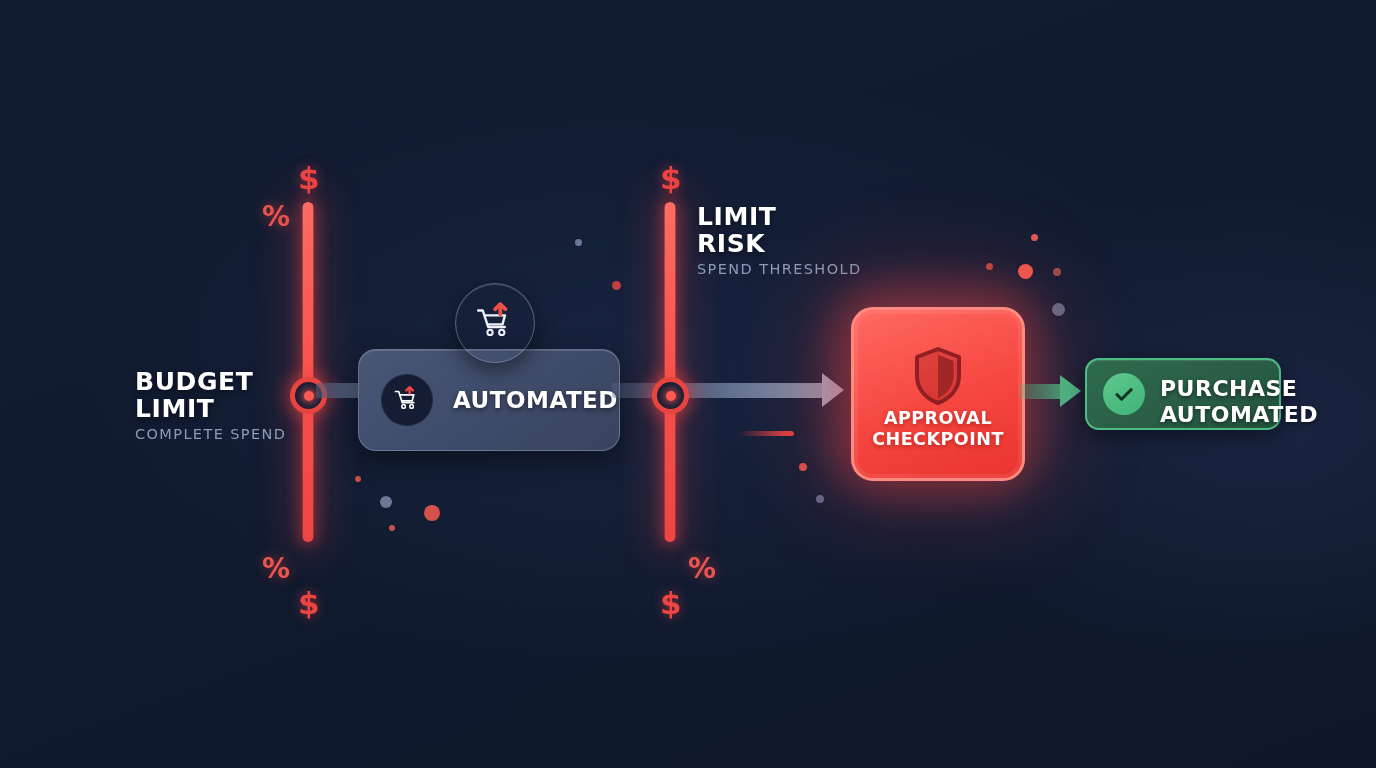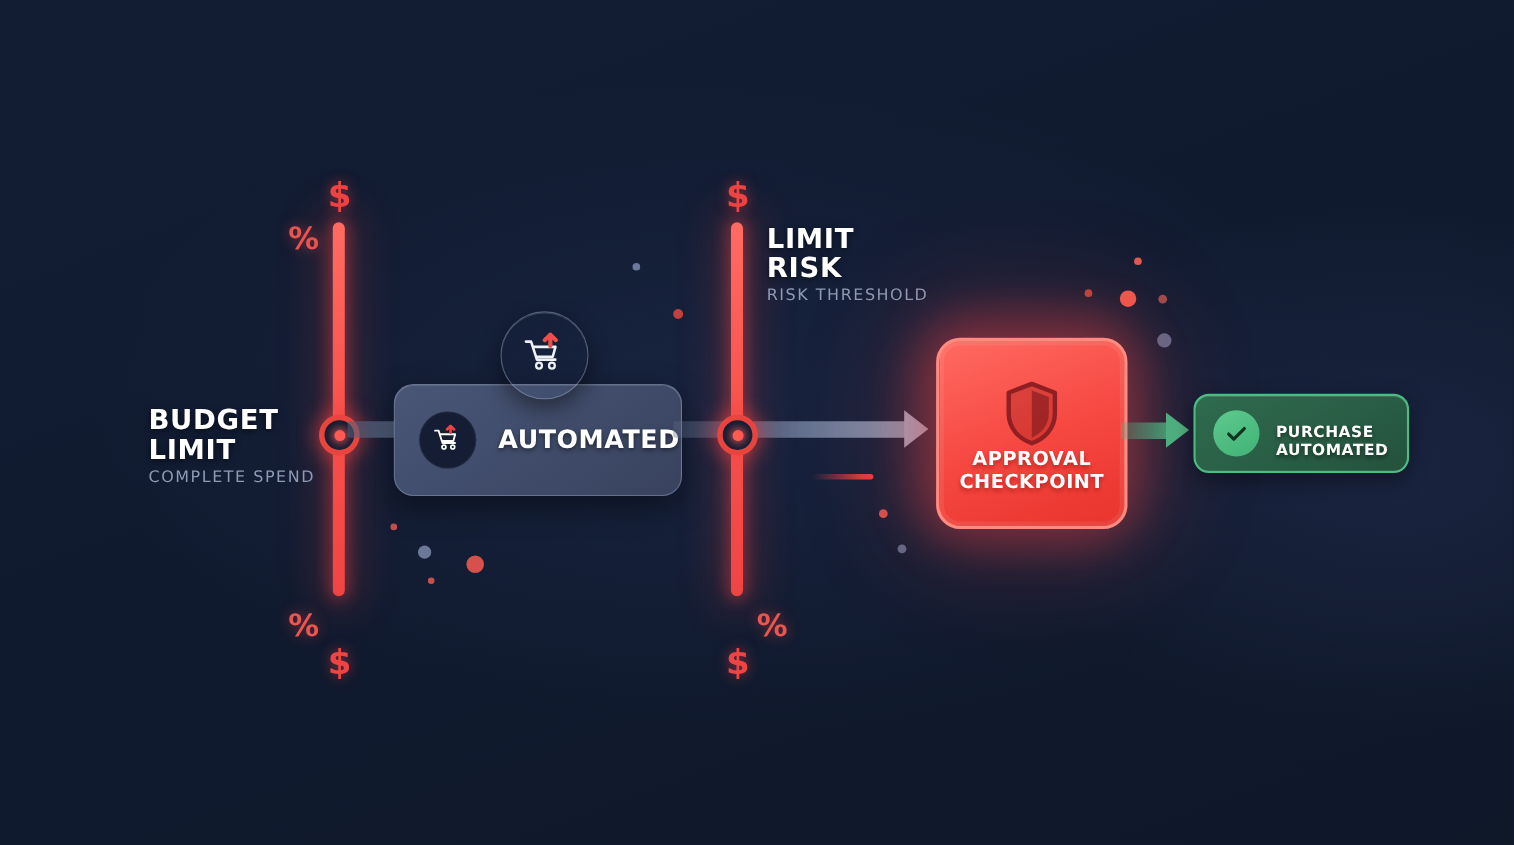--- a/index.html
+++ b/index.html
@@ -131,21 +131,21 @@
     border:2px solid #4bbd82;
     display:flex;align-items:center;
     box-shadow:0 6px 18px rgba(0,0,0,.4), inset 0 1px 0 rgba(255,255,255,.12);
   }
   .check-circle{
     width:42px;height:42px;border-radius:50%;margin-left:16px;flex:0 0 auto;
     background:linear-gradient(150deg,#5ec98d 0%,#41b277 100%);
     display:flex;align-items:center;justify-content:center;
   }
   .complete-text{
-    margin-left:15px;color:#fff;font-weight:800;font-size:14px;
+    margin-left:15px;color:#fff;font-weight:800;font-size:22px;
     line-height:1.18;letter-spacing:.5px;text-shadow:0 2px 4px rgba(0,0,0,.45);margin-top:16px;
   }
 </style>
 </head>
 <body>
 
 <div id="stage">
   <div class="bg-base"></div>
 
   <div class="particle" style="left:575px;top:239px;width:7px;height:7px;background:#6b7a9c;"></div>
@@ -213,21 +213,21 @@
     <div class="sym dollar" style="left:40px;top:0px;">$</div>
     <div class="bar" style="left:50px;top:42px;height:340px;"></div>
     <div class="sym pct" style="left:68px;top:392px;">%</div>
     <div class="sym dollar" style="left:40px;top:425px;">$</div>
   </div>
   <div class="node" style="left:652px;top:377px;"></div>
 
   <div class="label-block" style="left:697px;top:203px;width:230px;">
     <div class="label-title">LIMIT</div>
     <div class="label-title">RISK</div>
-    <div class="label-sub">RISK THRESHOLD</div>
+    <div class="label-sub">SPEND THRESHOLD</div>
   </div>
 
   <div class="checkpoint-glow" style="left:851px;top:307px;width:168px;height:168px;"></div>
   <div class="checkpoint" style="left:851px;top:307px;width:168px;height:168px;">
     <svg width="54" height="62" viewBox="0 0 54 62" aria-hidden="true" style="margin-top:6px;">
       <path d="M27 4 L48 12 V31 C48 45 38 54 27 58 C16 54 6 45 6 31 V12 Z" fill="rgba(150,20,20,0.30)" stroke="#8f1f22" stroke-width="4" stroke-linejoin="round"></path>
       <path d="M27 10 L42.5 16 V31 C42.5 42 35 49.5 27 53 Z" fill="#8f1f22" opacity=".75"></path>
     </svg>
     <div class="cp-text">
       <div>APPROVAL</div>

